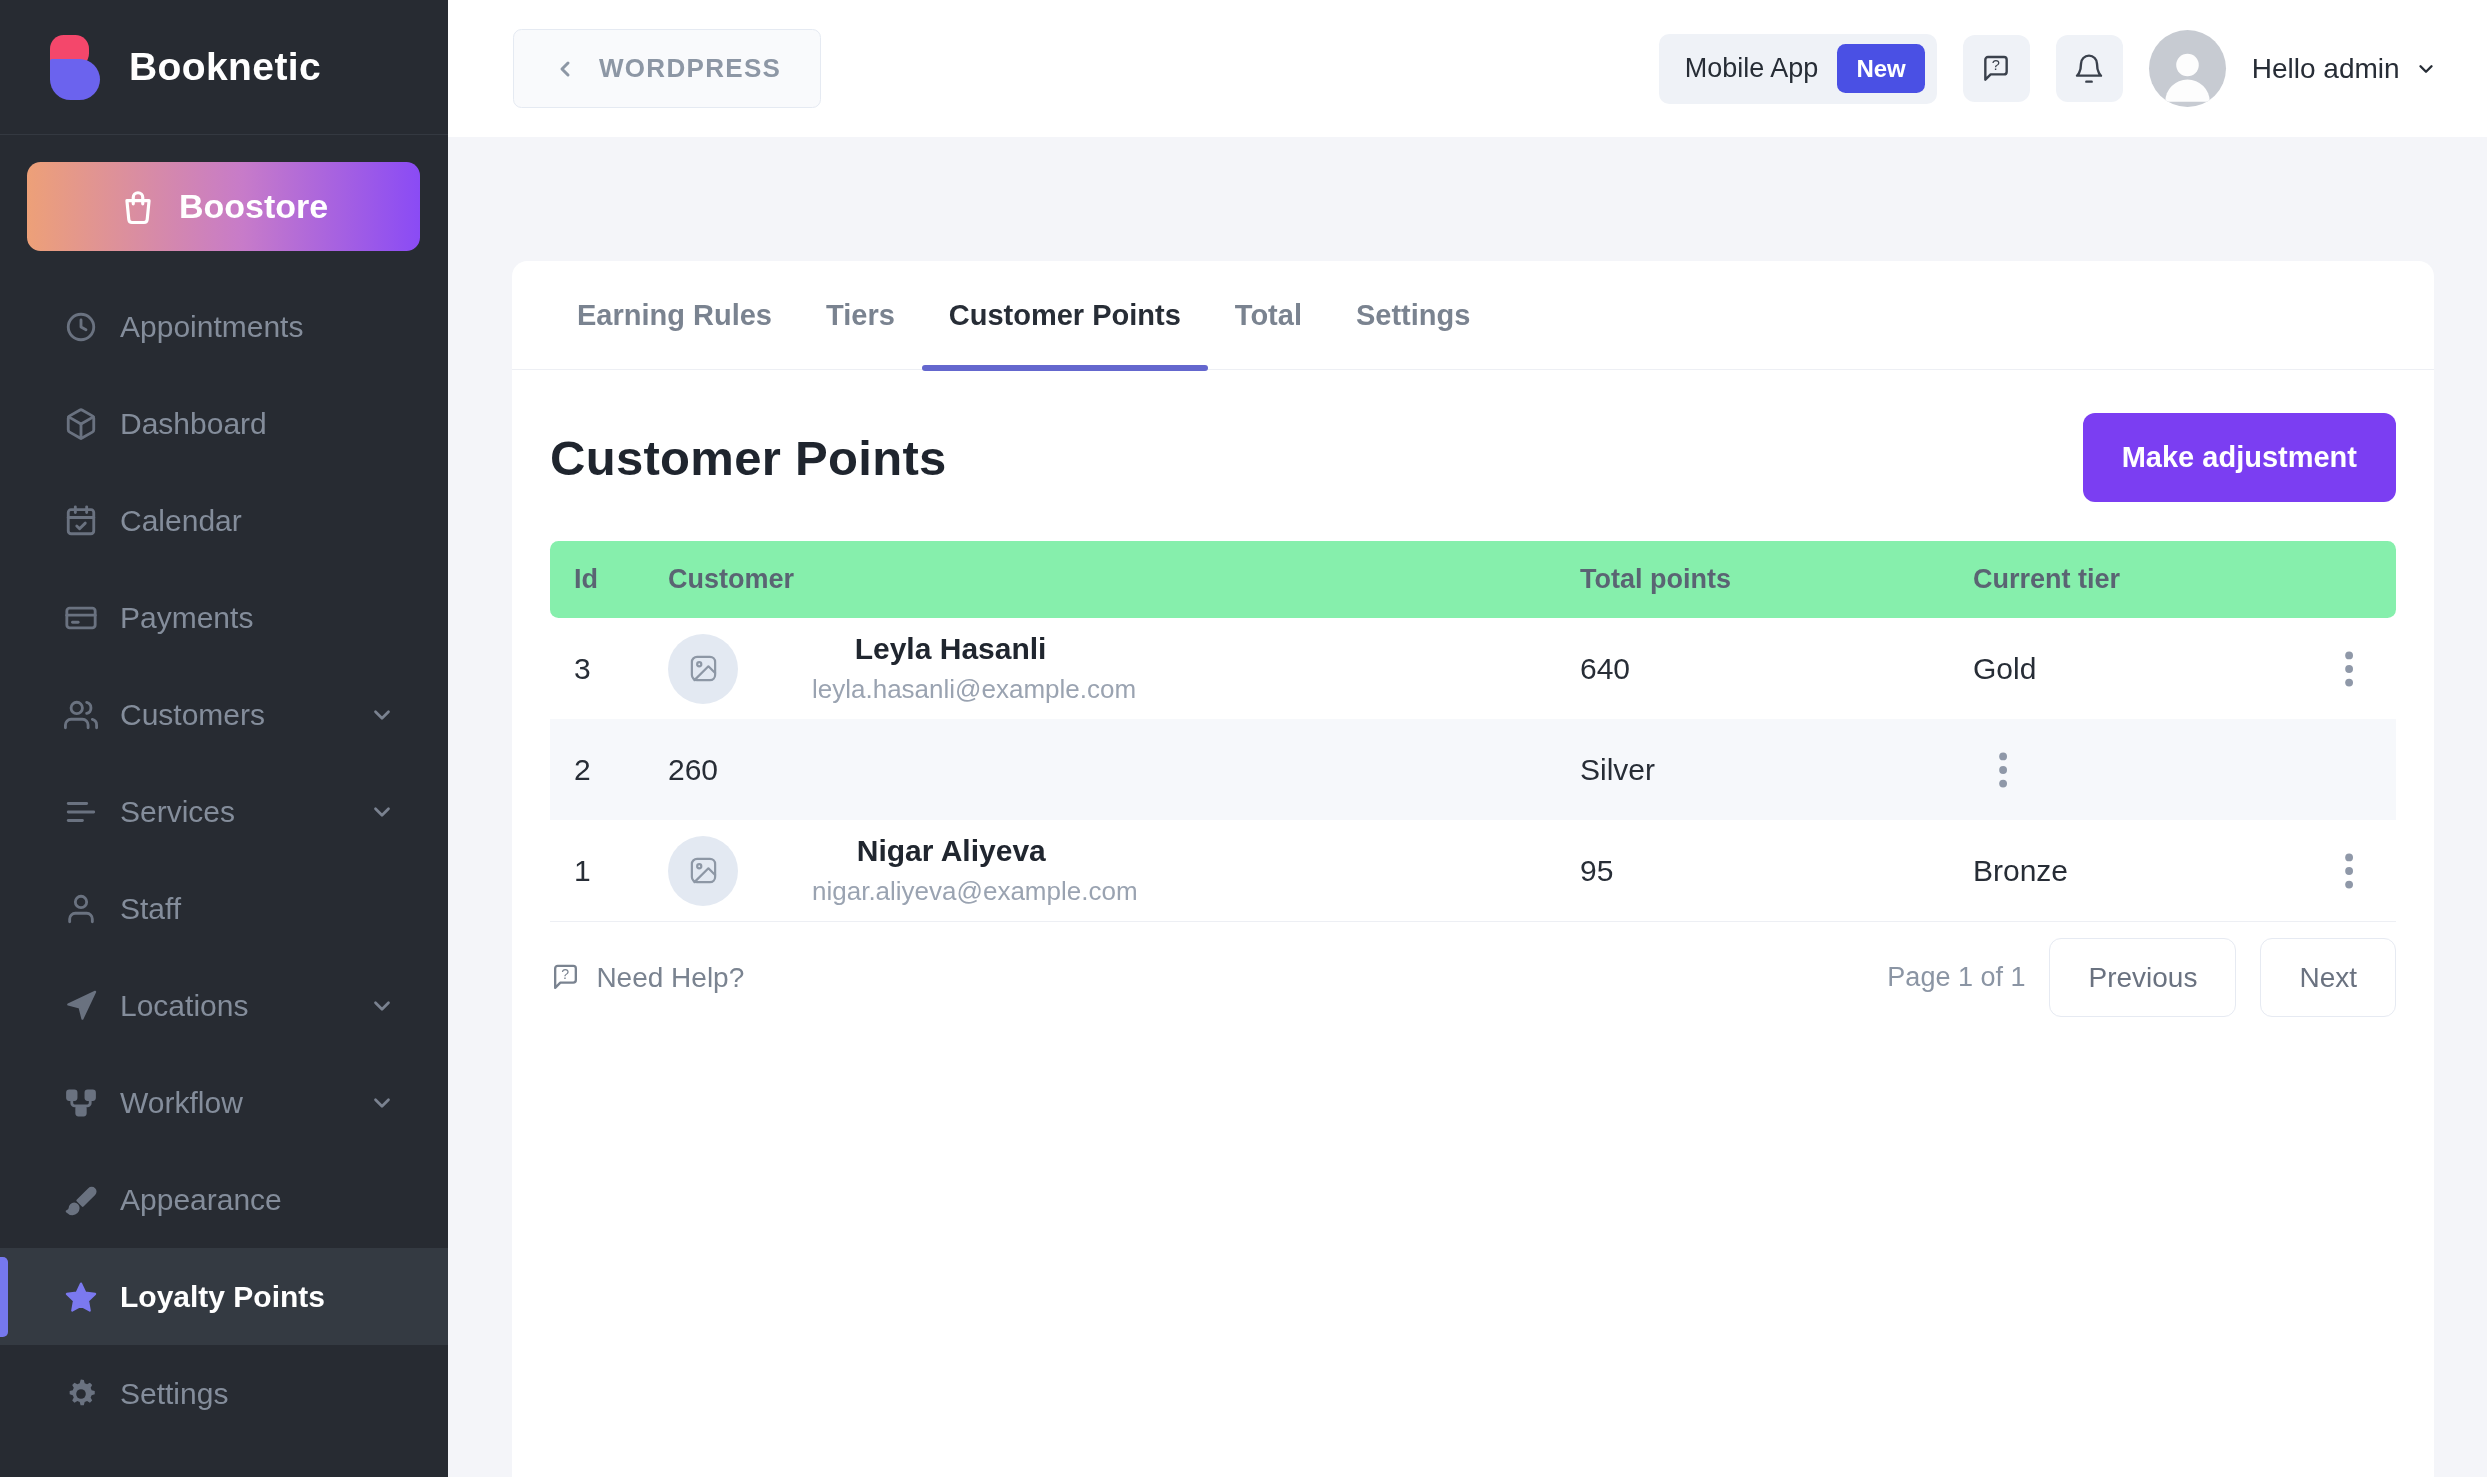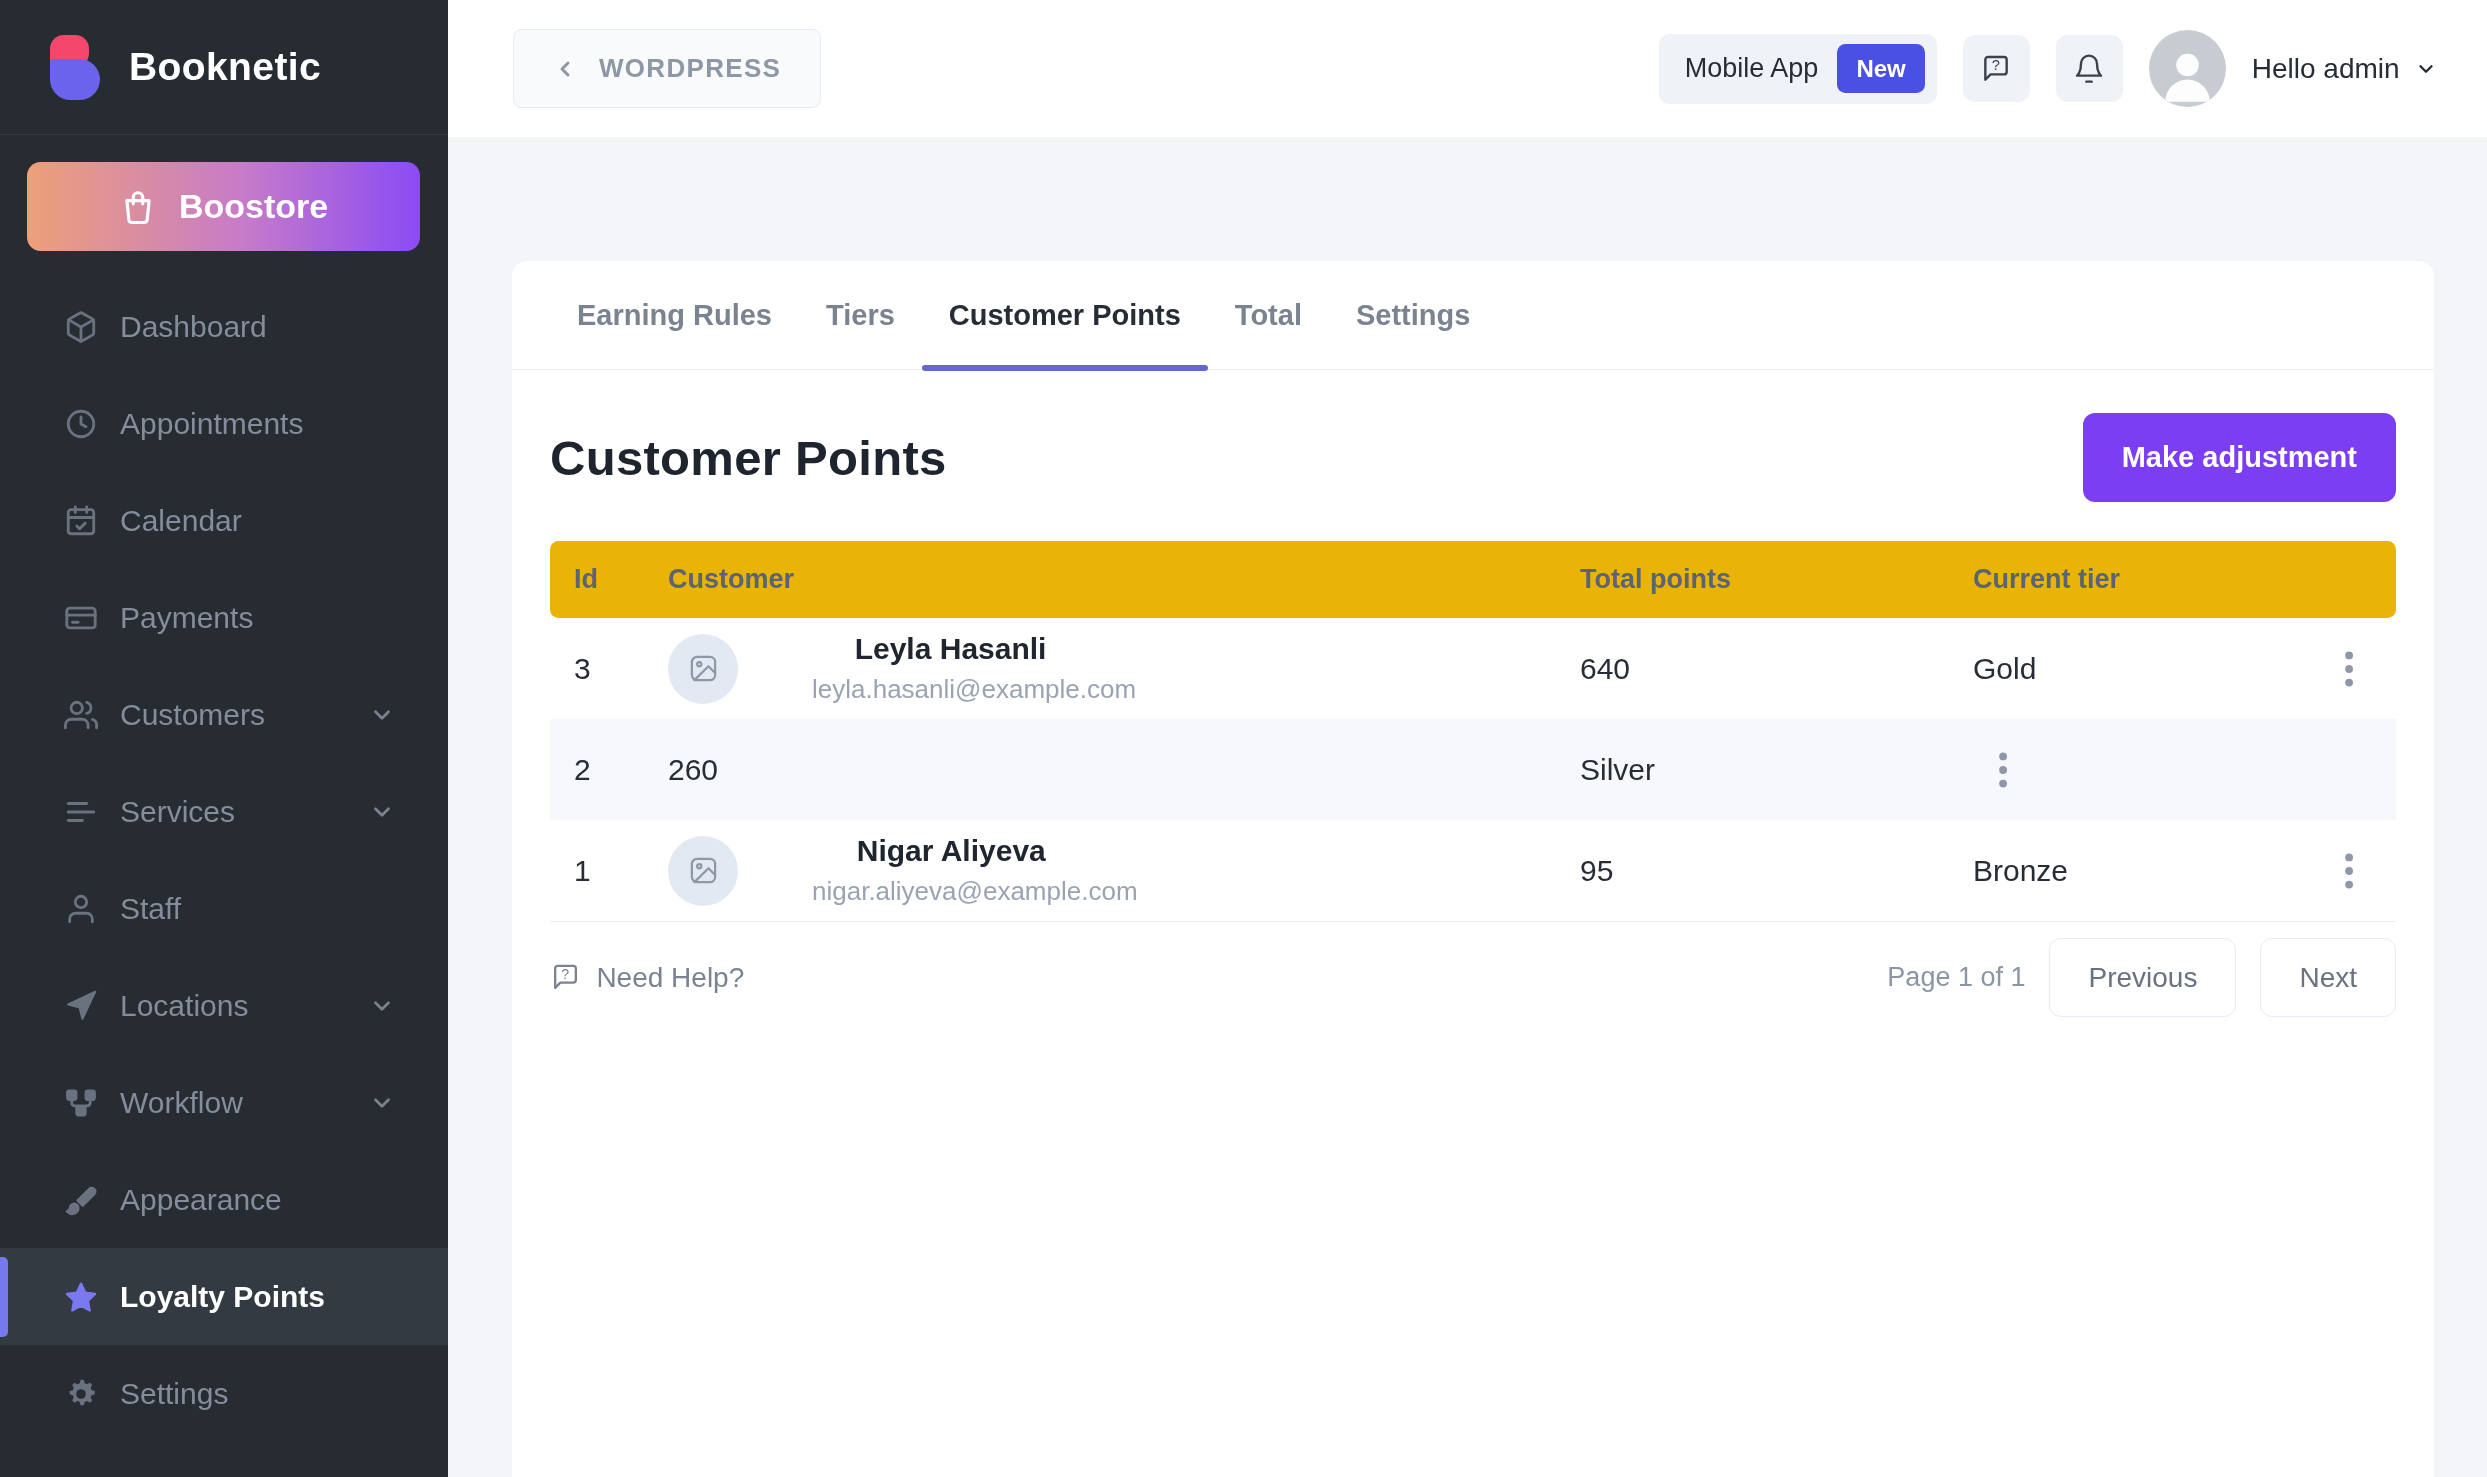--- a/index.html
+++ b/index.html
@@ -126,21 +126,21 @@
     background:#7B3EF2; color:#fff; font-family:inherit; font-size:29px; font-weight:600;
   }
 
   .table { margin:0 38px; }
   .thead, .trow {
     display:grid;
     grid-template-columns:94px 1fr 393px 346px 77px;
     align-items:center; padding-left:24px;
   }
   .thead {
-    height:77px; background:#eab308; border-radius:8.5px;
+    height:77px; background:#86efac; border-radius:8.5px;
     font-size:27px; font-weight:700; color:#5A6473;
   }
   .trow { height:101px; background:#FFFFFF; }
   .trow.striped { background:#F6F8FB; }
   .tbody { border-bottom:1.7px solid #EDEFF4; }
   .td-id { font-size:30px; color:#272D36; }
   .td-customer { display:flex; align-items:center; gap:27px; }
   .avatar-ph {
     width:70px; height:70px; border-radius:50%; background:#E3E9F2;
     display:flex; align-items:center; justify-content:center; color:#8D97A5;
@@ -191,37 +191,37 @@
             <path d="M9 10V6a3 3 0 0 1 6 0v4"></path>
           </svg>
       </span>
       <span>Boostore</span>
     </button>
     <nav class="side-nav">
 
         <div class="side-item">
           <span class="nav-icon">
             <svg viewBox="0 0 24 24" fill="none" stroke="currentColor" stroke-width="2" stroke-linecap="round" stroke-linejoin="round">
+              <circle cx="12" cy="12" r="9"></circle>
+              <polyline points="12 7 12 12 15.5 14"></polyline>
+            </svg>
+          </span>
+          <span class="nav-label">Appointments</span>
+
+        </div>
+
+        <div class="side-item">
+          <span class="nav-icon">
+            <svg viewBox="0 0 24 24" fill="none" stroke="currentColor" stroke-width="2" stroke-linecap="round" stroke-linejoin="round">
               <path d="M21 16V8a2 2 0 0 0-1-1.73l-7-4a2 2 0 0 0-2 0l-7 4A2 2 0 0 0 3 8v8a2 2 0 0 0 1 1.73l7 4a2 2 0 0 0 2 0l7-4A2 2 0 0 0 21 16z"></path>
               <polyline points="3.27 6.96 12 12.01 20.73 6.96"></polyline>
               <line x1="12" y1="22.08" x2="12" y2="12"></line>
             </svg>
           </span>
           <span class="nav-label">Dashboard</span>
-
-        </div>
-
-        <div class="side-item">
-          <span class="nav-icon">
-            <svg viewBox="0 0 24 24" fill="none" stroke="currentColor" stroke-width="2" stroke-linecap="round" stroke-linejoin="round">
-              <circle cx="12" cy="12" r="9"></circle>
-              <polyline points="12 7 12 12 15.5 14"></polyline>
-            </svg>
-          </span>
-          <span class="nav-label">Appointments</span>
 
         </div>
 
         <div class="side-item">
           <span class="nav-icon">
             <svg viewBox="0 0 24 24" fill="none" stroke="currentColor" stroke-width="2" stroke-linecap="round" stroke-linejoin="round">
               <rect x="3" y="4" width="18" height="17" rx="2"></rect>
               <line x1="16" y1="2" x2="16" y2="6"></line>
               <line x1="8" y1="2" x2="8" y2="6"></line>
               <line x1="3" y1="9.5" x2="21" y2="9.5"></line>

